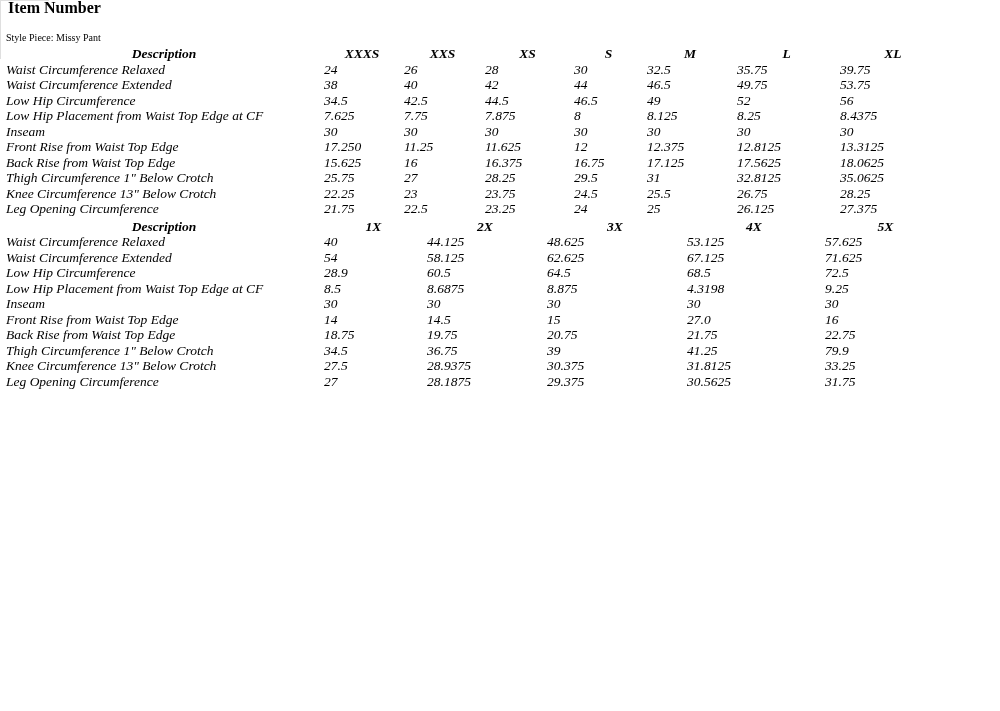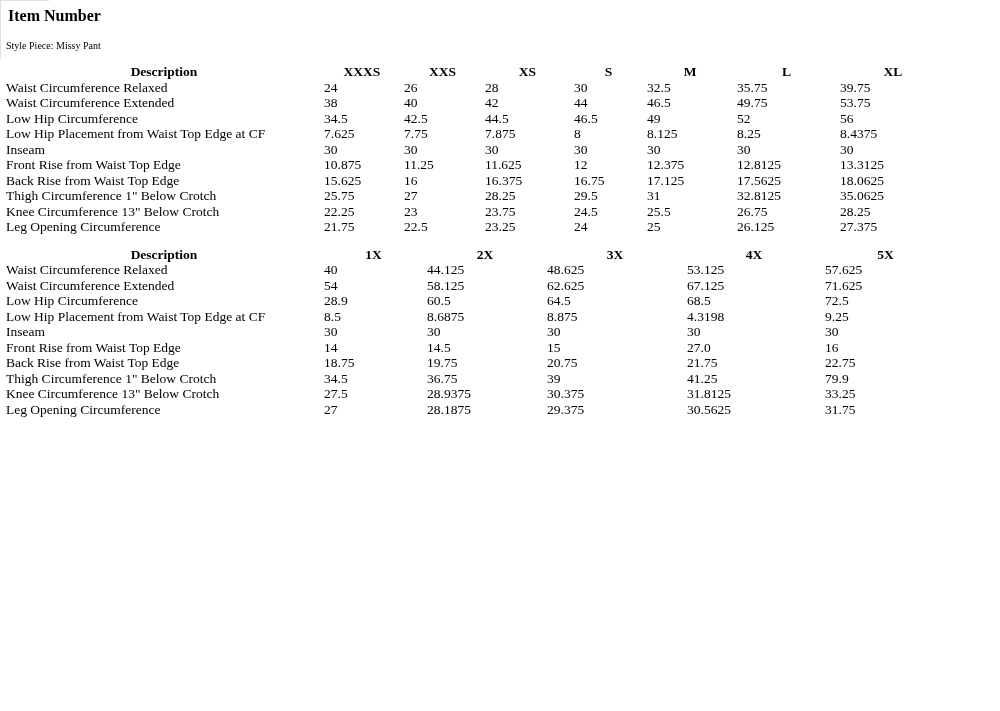--- a/index.html
+++ b/index.html
@@ -19,41 +19,42 @@
     position: absolute;
     top: 0;
     left: 0;
     width: 48px;
     height: 58px;
     border-top: 1px solid #dfdfdf;
     border-left: 1px solid #dfdfdf;
     pointer-events: none;
   }
   .page {
-    padding: 8px 0 0 6px;
+    padding: 0 0 0 6px;
   }
   .doc-title {
     font-weight: bold;
     font-size: 16px;
     line-height: 16px;
     margin-left: 2px;
   }
   .style-piece {
     font-size: 10px;
     line-height: 13px;
     margin-top: 15px;
   }
   .style-piece.second {
     margin-top: 14px;
   }
   table.size-table {
     border-collapse: collapse;
     table-layout: fixed;
-    margin-top: 12px;
+    margin-top: 2px;
     border: none;
+    font-style: italic;
   }
   table.size-table th,
   table.size-table td {
     font-size: 13.5px;
     line-height: 15.5px;
     height: 15.5px;
     padding: 0;
     border: none;
     white-space: nowrap;
     overflow: visible;
@@ -150,21 +151,21 @@
           <td>30</td>
           <td>30</td>
           <td>30</td>
           <td>30</td>
           <td>30</td>
           <td>30</td>
           <td>30</td>
         </tr>
         <tr>
           <td class="desc">Front Rise from Waist Top Edge</td>
-          <td>10.875</td>
+          <td>17.250</td>
           <td>11.25</td>
           <td>11.625</td>
           <td>12</td>
           <td>12.375</td>
           <td>12.8125</td>
           <td>13.3125</td>
         </tr>
         <tr>
           <td class="desc">Back Rise from Waist Top Edge</td>
           <td>15.625</td>

